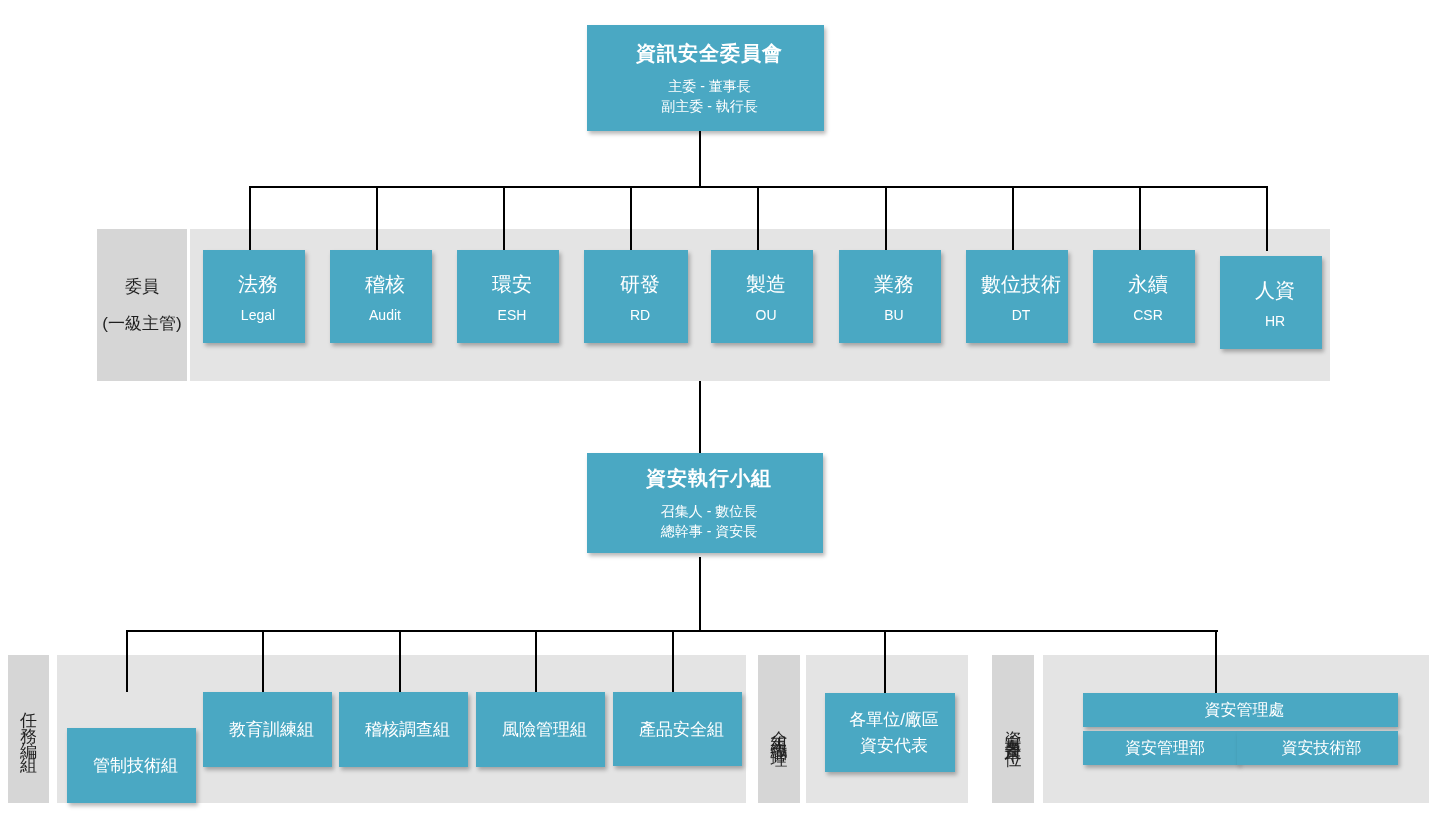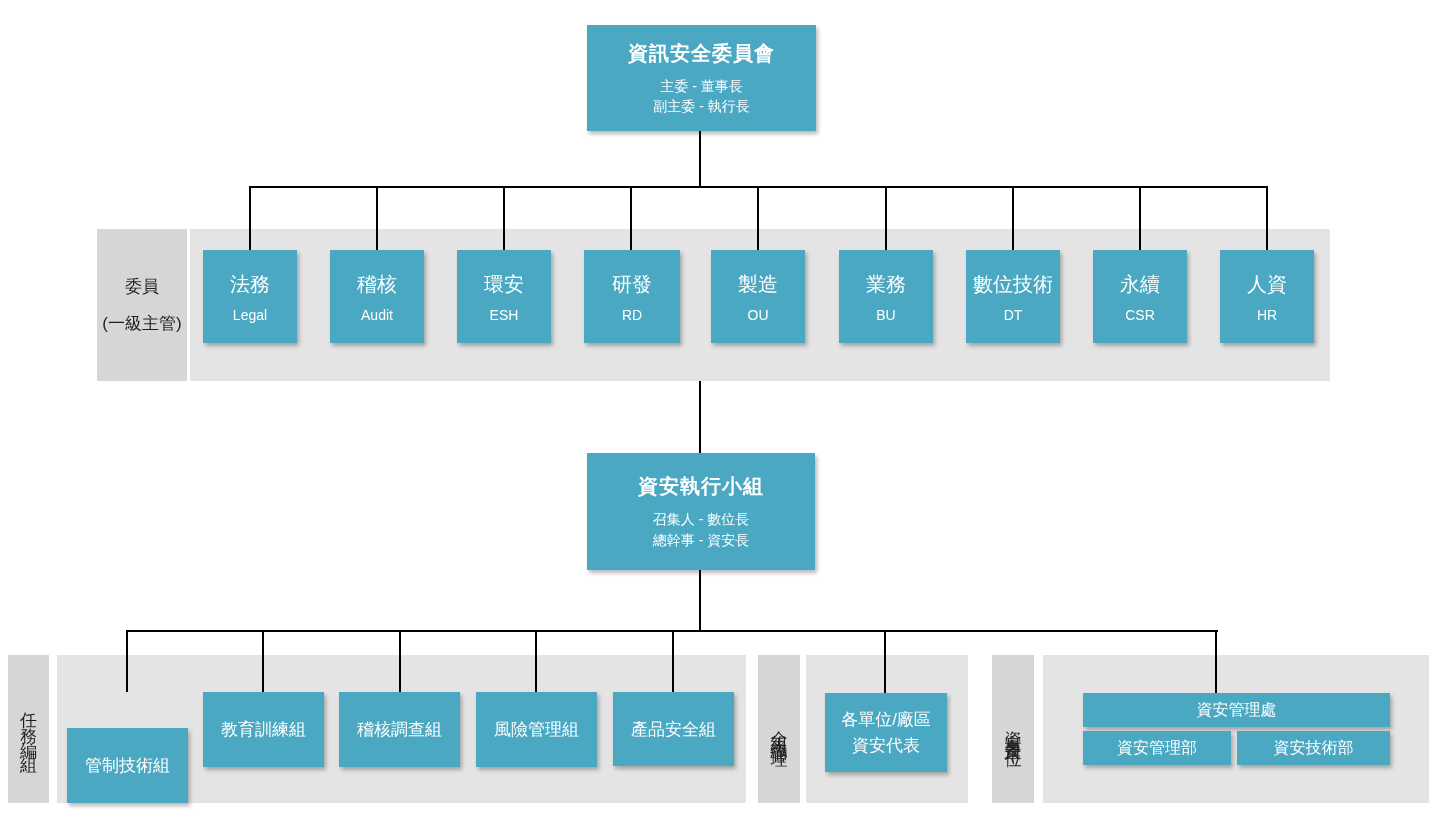--- a/index.html
+++ b/index.html
@@ -56,20 +56,21 @@
     position: absolute;
     background: var(--node-fill, #4aa8c3);
     color: var(--node-text, #ffffff);
     z-index: 3;
     display: flex;
     flex-direction: column;
     align-items: center;
     justify-content: center;
     text-align: center;
     box-shadow: 2px 3px 4px rgba(0,0,0,0.28);
+    padding-left: 8px;
   }
   .root-node .big-title { font-size: 20px; font-weight: bold; margin-bottom: 9px; letter-spacing: 1px; }
   .root-node .sub-line  { font-size: 14px; line-height: 1.45; }
   .member-node .m-title { font-size: 20px; margin-bottom: 9px; }
   .member-node .m-abbr  { font-size: 14px; }
   .task-node  { font-size: 17px; }
   .rep-node   { font-size: 17px; line-height: 1.5; }
   .bar-node   { font-size: 16px; margin-left: 20px; }
 </style>
 </head>
@@ -146,26 +147,26 @@
     <div class="m-abbr">BU</div>
   </div>
   <div class="node member-node" style="left:966px; top:250px; width:94px; height:93px;">
     <div class="m-title">數位技術</div>
     <div class="m-abbr">DT</div>
   </div>
   <div class="node member-node" style="left:1093px; top:250px; width:94px; height:93px;">
     <div class="m-title">永續</div>
     <div class="m-abbr">CSR</div>
   </div>
-  <div class="node member-node" style="left:1220px; top:250px; width:94px; height:93px;">
+  <div class="node member-node" style="left:1220px; top:256px; width:94px; height:93px;">
     <div class="m-title">人資</div>
     <div class="m-abbr">HR</div>
   </div>
 
-  <div class="node root-node" style="left:587px; top:453px; width:228px; height:117px;">
+  <div class="node root-node" style="left:587px; top:453px; width:228px; height:100px;">
     <div class="big-title">資安執行小組</div>
     <div class="sub-line">召集人 - 數位長</div>
     <div class="sub-line">總幹事 - 資安長</div>
   </div>
 
   <div class="node task-node" style="left:67px; top:692px; width:121px; height:75px;margin-top:36px;">管制技術組</div>
   <div class="node task-node" style="left:203px; top:692px; width:121px; height:75px;">教育訓練組</div>
   <div class="node task-node" style="left:339px; top:692px; width:121px; height:75px;">稽核調查組</div>
   <div class="node task-node" style="left:476px; top:692px; width:121px; height:75px;">風險管理組</div>
   <div class="node task-node" style="left:613px; top:692px; width:121px; height:74px;">產品安全組</div>

